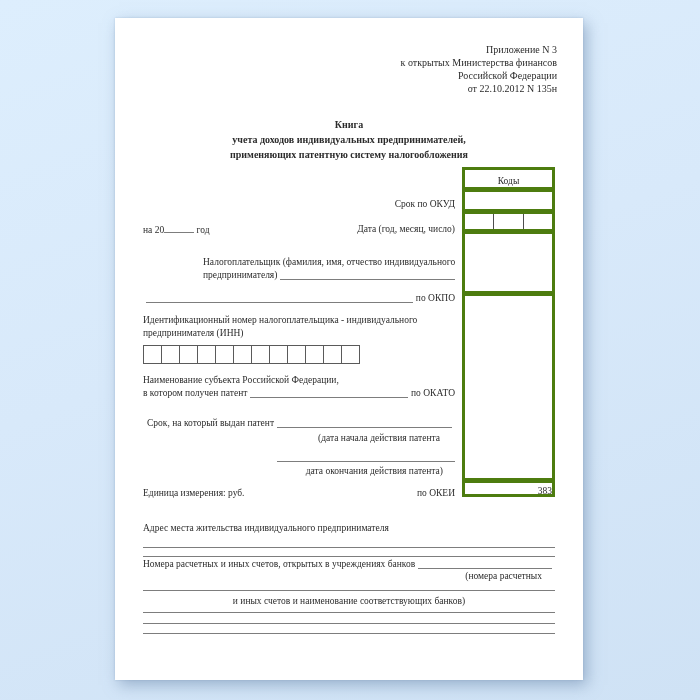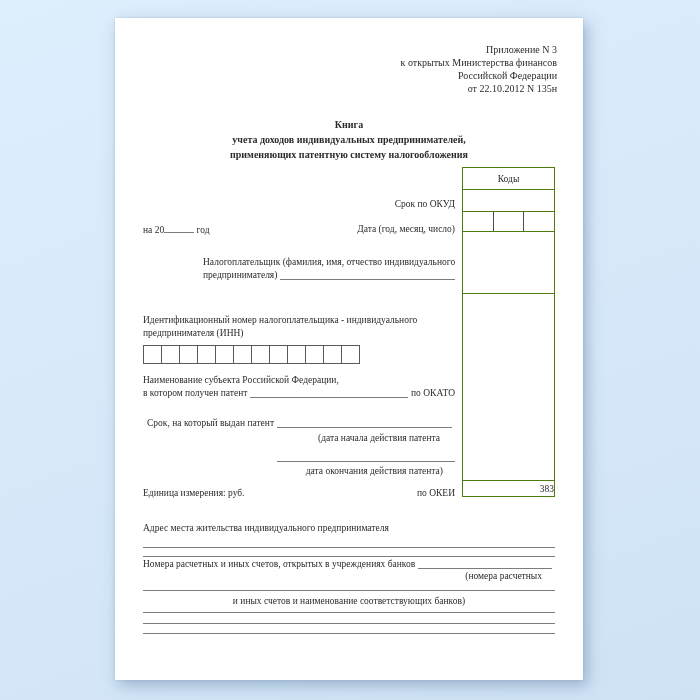--- a/index.html
+++ b/index.html
@@ -6,21 +6,21 @@
   body{background:linear-gradient(160deg,#ddeefd 0%,#d8e9fa 45%,#cfe2f5 100%);
        font-family:"Liberation Serif","DejaVu Serif",serif;color:#2b2b2b;}
   .page{position:absolute;left:115px;top:18px;width:468px;height:662px;background:#fff;
         box-shadow:4px 5px 14px rgba(105,135,170,.55),0 0 2px rgba(120,150,180,.35);}
   .hnote{position:absolute;top:25px;right:26px;text-align:right;
          font-size:10px;line-height:13px;}
   .title{position:absolute;top:99px;left:28px;width:412px;text-align:center;
          font-weight:bold;font-size:10px;line-height:15px;}
   
   .codes{position:absolute;left:347px;top:149px;width:93px;font-size:9.5px;}
-  .codes .cell{box-sizing:border-box;border:1px solid #4d7c0f;margin-top:-1px;background:#fff;}
+  .codes .cell{box-sizing:border-box;border:3px solid #4d7c0f;margin-top:-1px;background:#fff;}
   .codes .cell:first-child{margin-top:0;}
   .c-head{height:23px;line-height:22px;text-align:center;}
   .c-okud{height:23px;}
   .c-date{height:21px;display:flex;padding:0;}
   .c-date .dc{flex:1;border-left:1px solid #4d4d4d;}
   .c-date .dc:first-child{border-left:none;}
   .c-okpo{height:63px;}
   .c-tall{height:188px;}
   .c-okei{height:17px;line-height:16px;text-align:right;}
   
@@ -93,20 +93,24 @@
   </div>
 
   <div class="taxpayer">
     <div>Налогоплательщик (фамилия, имя, отчество индивидуального</div>
     <div class="flexline">
       <span>предпринимателя)</span>
       <span class="fill"></span>
     </div>
   </div>
 
+  <div class="row r-okpo">
+    <div class="fill"></div>
+    <div>по ОКПО</div>
+  </div>
 
   <div class="row r-inn">
     <div>Идентификационный номер налогоплательщика - индивидуального</div>
     <div>предпринимателя (ИНН)</div>
   </div>
 
   <div class="inn-cells">
       <div class="inn-cell"></div>
       <div class="inn-cell"></div>
       <div class="inn-cell"></div>

